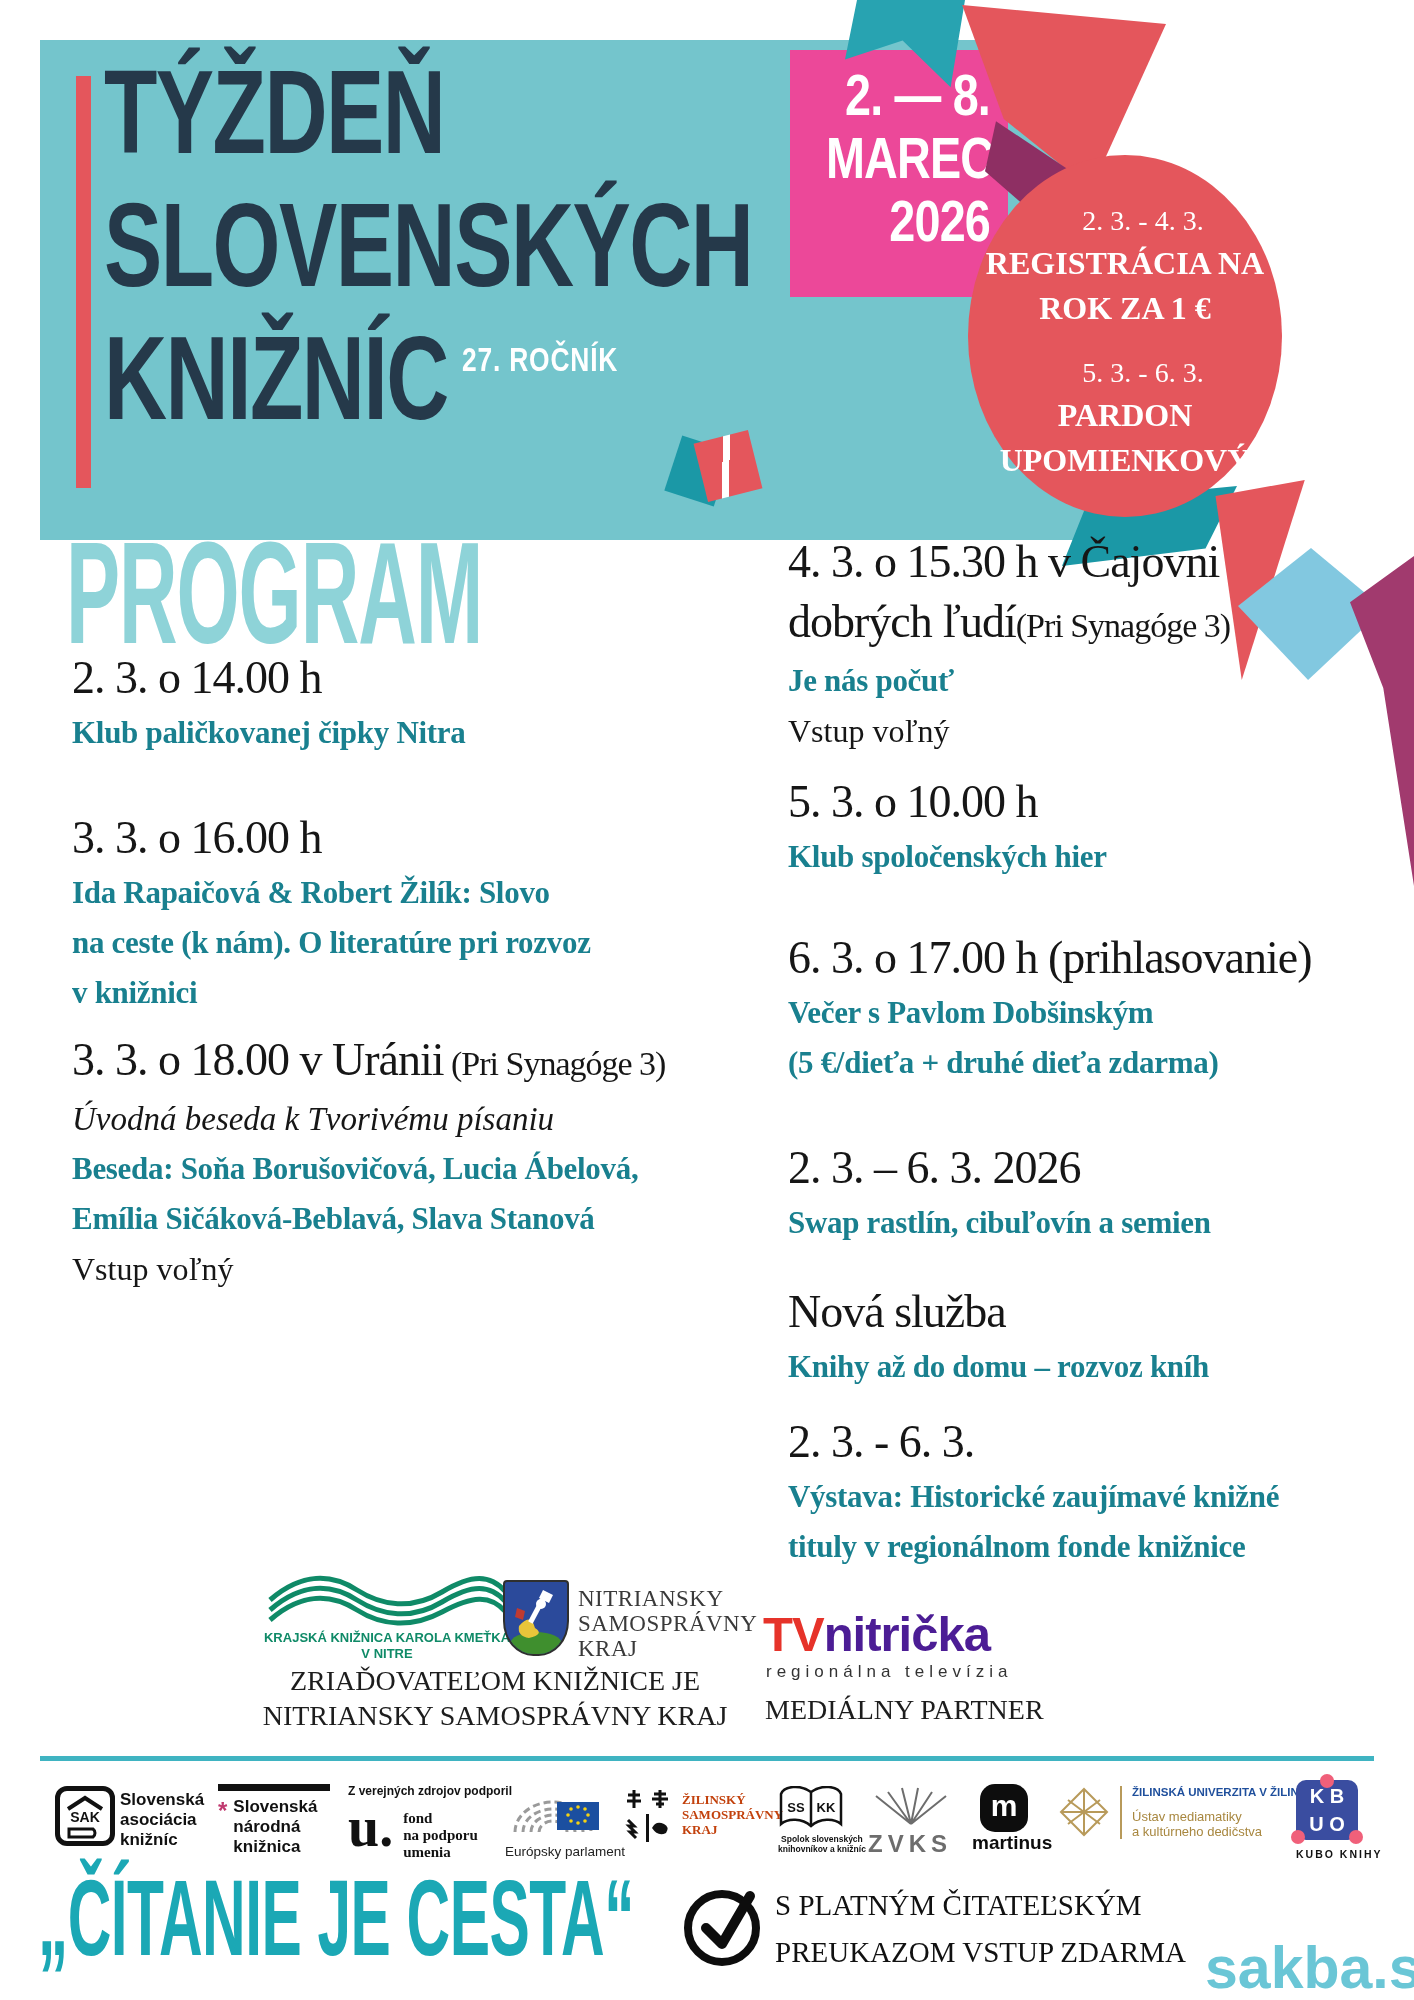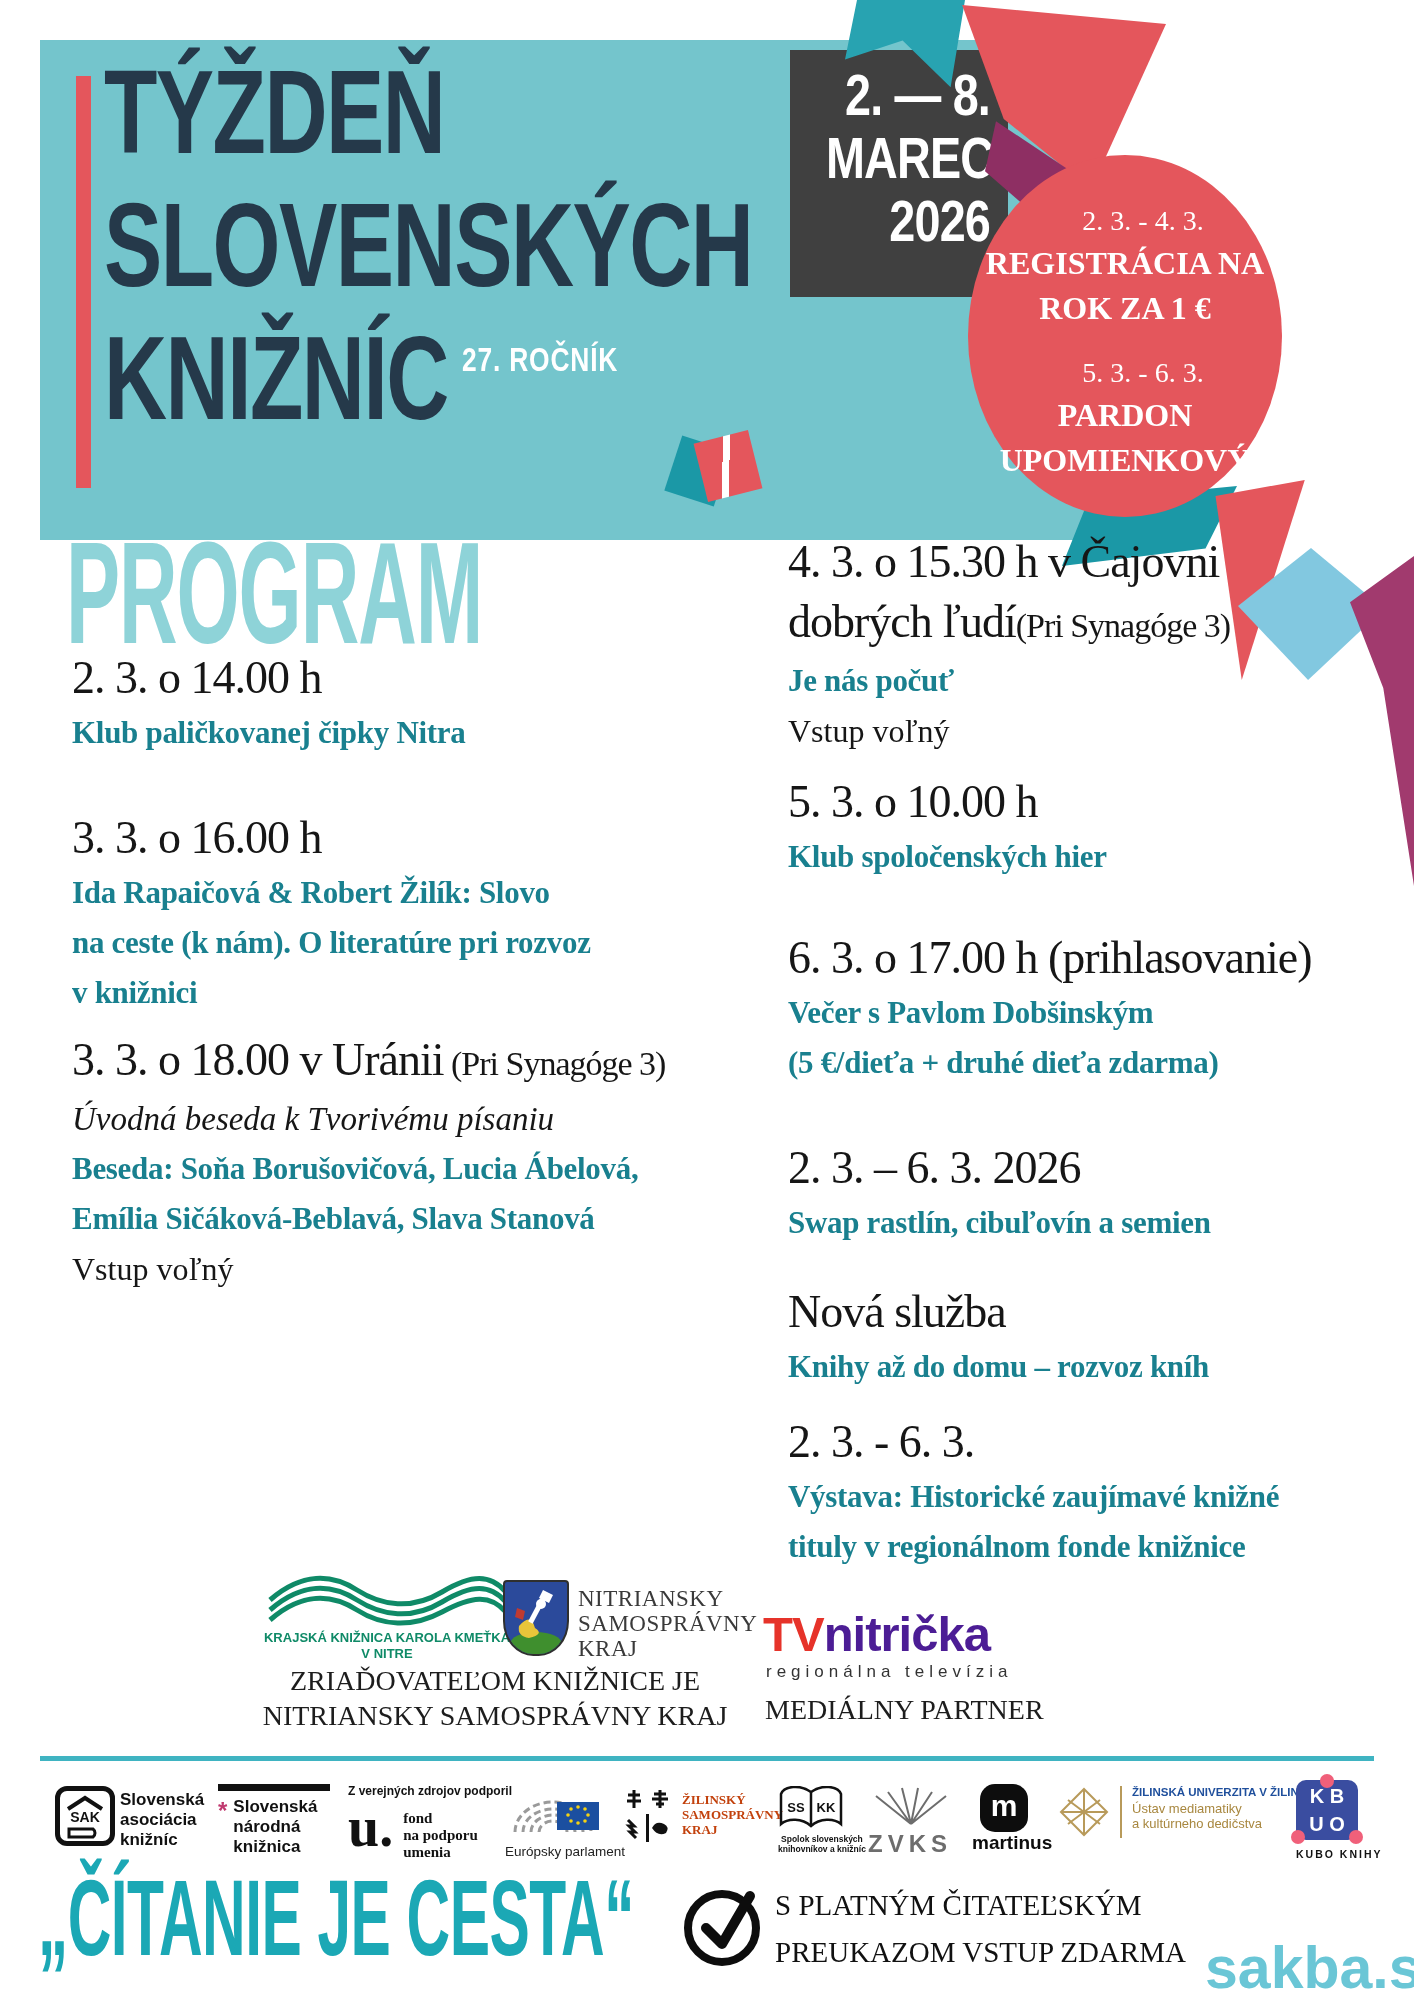--- a/index.html
+++ b/index.html
@@ -8,21 +8,21 @@
   .abs{position:absolute;}
 
   
   .teal-block{position:absolute;left:40px;top:40px;width:1045px;height:500px;background:#74c5cc;}
   .red-bar{position:absolute;left:76px;top:76px;width:15px;height:412px;background:#e4565c;}
   .main-title{position:absolute;left:104px;top:46px;color:#25394a;
       font-family:"Liberation Sans",sans-serif;font-weight:bold;font-size:118px;line-height:133px;
       letter-spacing:-2px;transform:scaleX(0.74);transform-origin:top left;white-space:nowrap;}
   .edition{position:absolute;left:462px;top:341px;color:#ffffff;font-family:"Liberation Sans",sans-serif;
       font-weight:bold;font-size:33px;letter-spacing:1px;transform:scaleX(0.8);transform-origin:top left;white-space:nowrap;}
-  .date-box{position:absolute;left:790px;top:50px;width:218px;height:247px;background:#404040;
+  .date-box{position:absolute;left:790px;top:50px;width:218px;height:247px;background:#ec4899;
       text-align:right;box-sizing:border-box;padding:14px 18px 0 0;}
   .date-box .dl{color:#fff;font-family:"Liberation Sans",sans-serif;font-weight:bold;font-size:57px;
       line-height:63px;letter-spacing:-1px;transform:scaleX(0.82);transform-origin:top right;}
 
   
   .shape{position:absolute;}
   .sh-ribbon{left:845px;top:0;width:120px;height:90px;background:#28a3b1;
       clip-path:polygon(10% 0,100% 0,88% 97%,48% 45%,0 66%);}
   .sh-flag{left:958px;top:5px;width:208px;height:190px;background:#e4565c;
       clip-path:polygon(2% 0,100% 10%,64% 97%,22% 60%);}
@@ -352,21 +352,21 @@
     <div class="lg" style="left:1058px;top:8px;">
       <div style="display:flex;gap:10px;">
         <svg width="52" height="52" viewBox="0 0 52 52">
           <g fill="none" stroke="#b89a5a" stroke-width="2">
             <polygon points="26,3 49,26 26,49 3,26"></polygon>
             <path d="M3 26 L49 26 M26 3 L26 49 M10 14 L42 38 M42 14 L10 38"></path>
           </g>
         </svg>
         <div style="border-left:2px solid #b89a5a;padding-left:10px;">
           <div class="uniza-blue">ŽILINSKÁ UNIVERZITA V ŽILINE</div>
-          <div class="uniza-gold" style="margin-top:3px;">
+          <div class="uniza-gold" style="margin-top:11px;">
             <div>Ústav mediamatiky</div>
             <div>a kultúrneho dedičstva</div>
           </div>
         </div>
       </div>
     </div>
 
     <div class="lg" style="left:1296px;top:2px;">
       <div class="kubo-box">
         <div style="padding-top:2px;"><span>K</span> <span>B</span></div>

